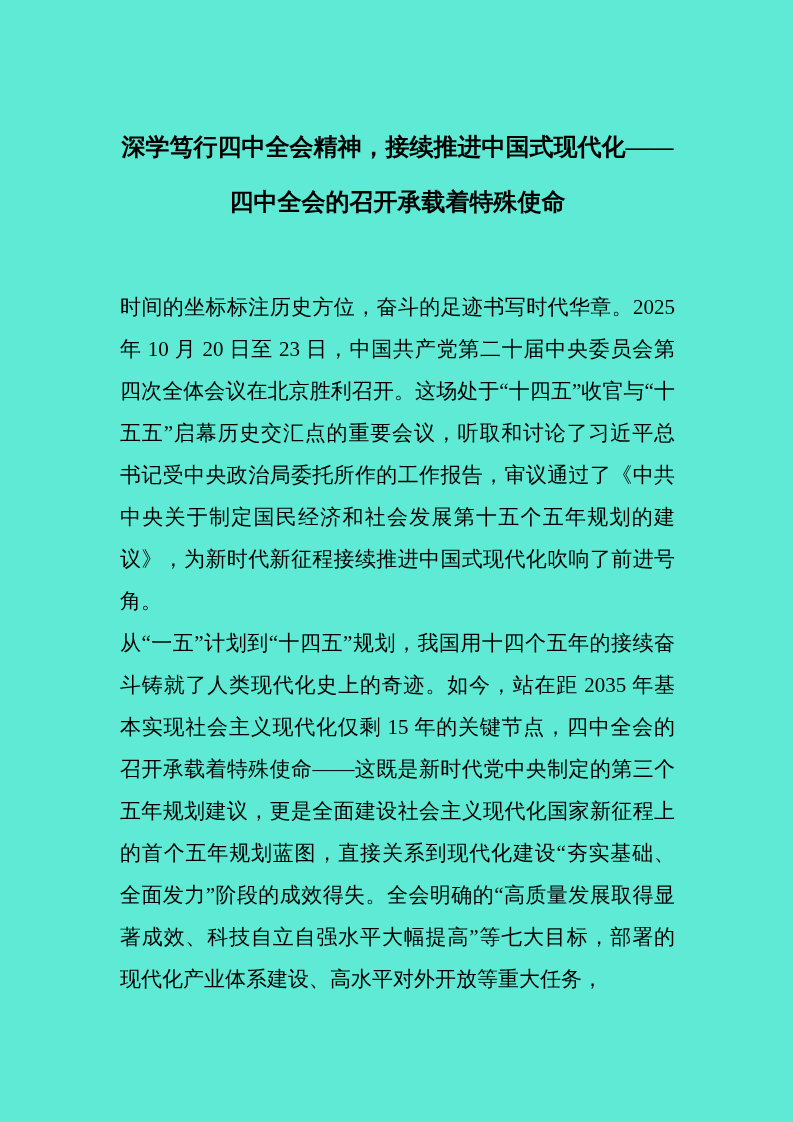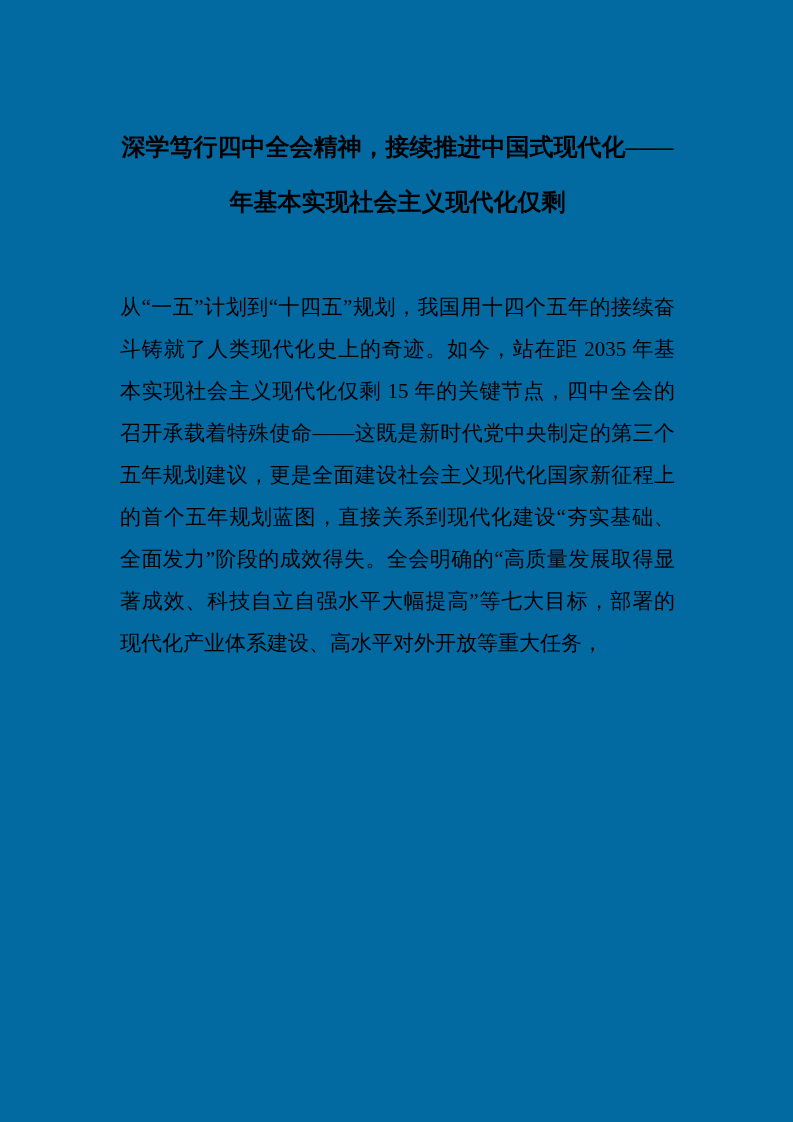--- a/index.html
+++ b/index.html
@@ -10,21 +10,21 @@
   body {
     width: 793px;
     height: 1122px;
     overflow: hidden;
     color: #000000;
   }
   .page {
     box-sizing: border-box;
     width: 793px;
     height: 1122px;
-    background: #0369a1;
+    background: #5eead4;
     padding: 120px 118px 0 120px;
     font-family: "Liberation Serif", "DejaVu Serif", serif;
   }
   .doc-title {
     text-align: center;
     font-weight: bold;
     font-size: 24px;
     color: #000000;
   }
   .doc-title .title-line {
@@ -44,20 +44,21 @@
     word-break: break-all;
   }
 </style>
 </head>
 <body>
 
 <div class="page">
 
   <div class="doc-title">
     <div class="title-line">深学笃行四中全会精神，接续推进中国式现代化——</div>
-    <div class="title-line">年基本实现社会主义现代化仅剩</div>
+    <div class="title-line">四中全会的召开承载着特殊使命</div>
   </div>
 
   <div class="doc-body">
+    <p>时间的坐标标注历史方位，奋斗的足迹书写时代华章。2025 年 10 月 20 日至 23 日，中国共产党第二十届中央委员会第四次全体会议在北京胜利召开。这场处于“十四五”收官与“十五五”启幕历史交汇点的重要会议，听取和讨论了习近平总书记受中央政治局委托所作的工作报告，审议通过了《中共中央关于制定国民经济和社会发展第十五个五年规划的建议》，为新时代新征程接续推进中国式现代化吹响了前进号角。</p>
     <p>从“一五”计划到“十四五”规划，我国用十四个五年的接续奋斗铸就了人类现代化史上的奇迹。如今，站在距 2035 年基本实现社会主义现代化仅剩 15 年的关键节点，四中全会的召开承载着特殊使命——这既是新时代党中央制定的第三个五年规划建议，更是全面建设社会主义现代化国家新征程上的首个五年规划蓝图，直接关系到现代化建设“夯实基础、全面发力”阶段的成效得失。全会明确的“高质量发展取得显著成效、科技自立自强水平大幅提高”等七大目标，部署的现代化产业体系建设、高水平对外开放等重大任务，</p>
   </div>
 
 </div>
 
 </body></html>

